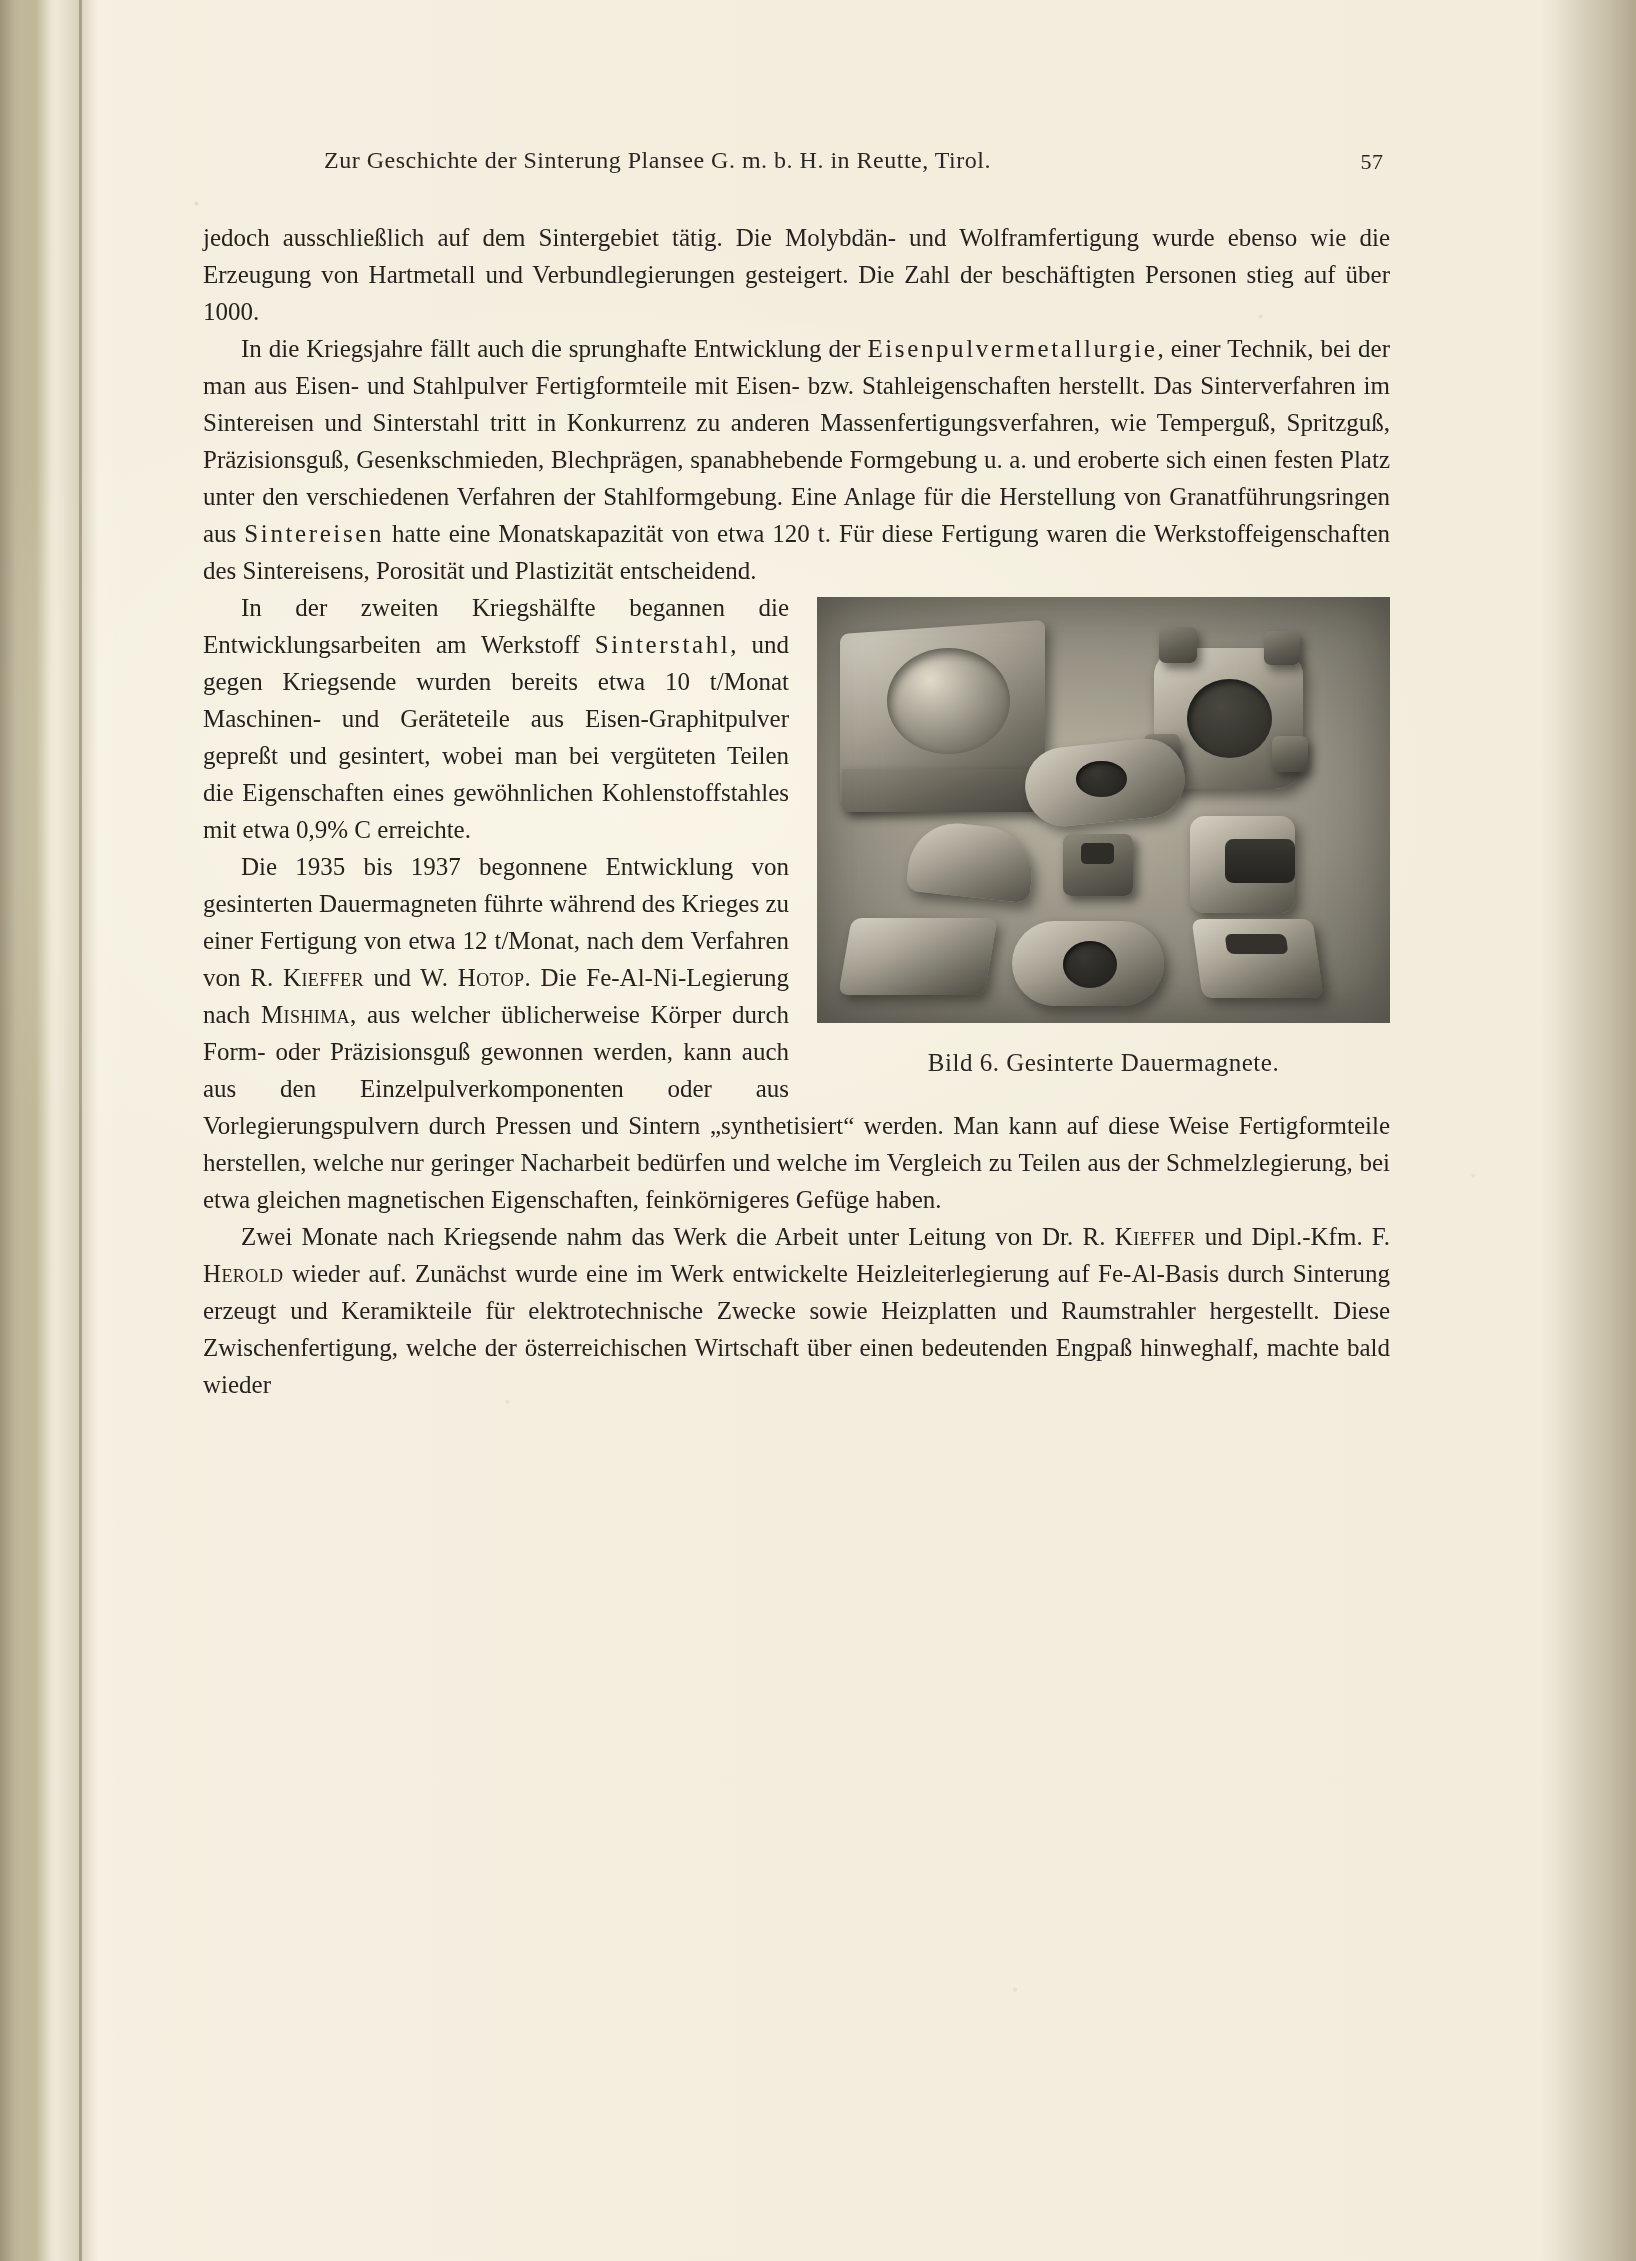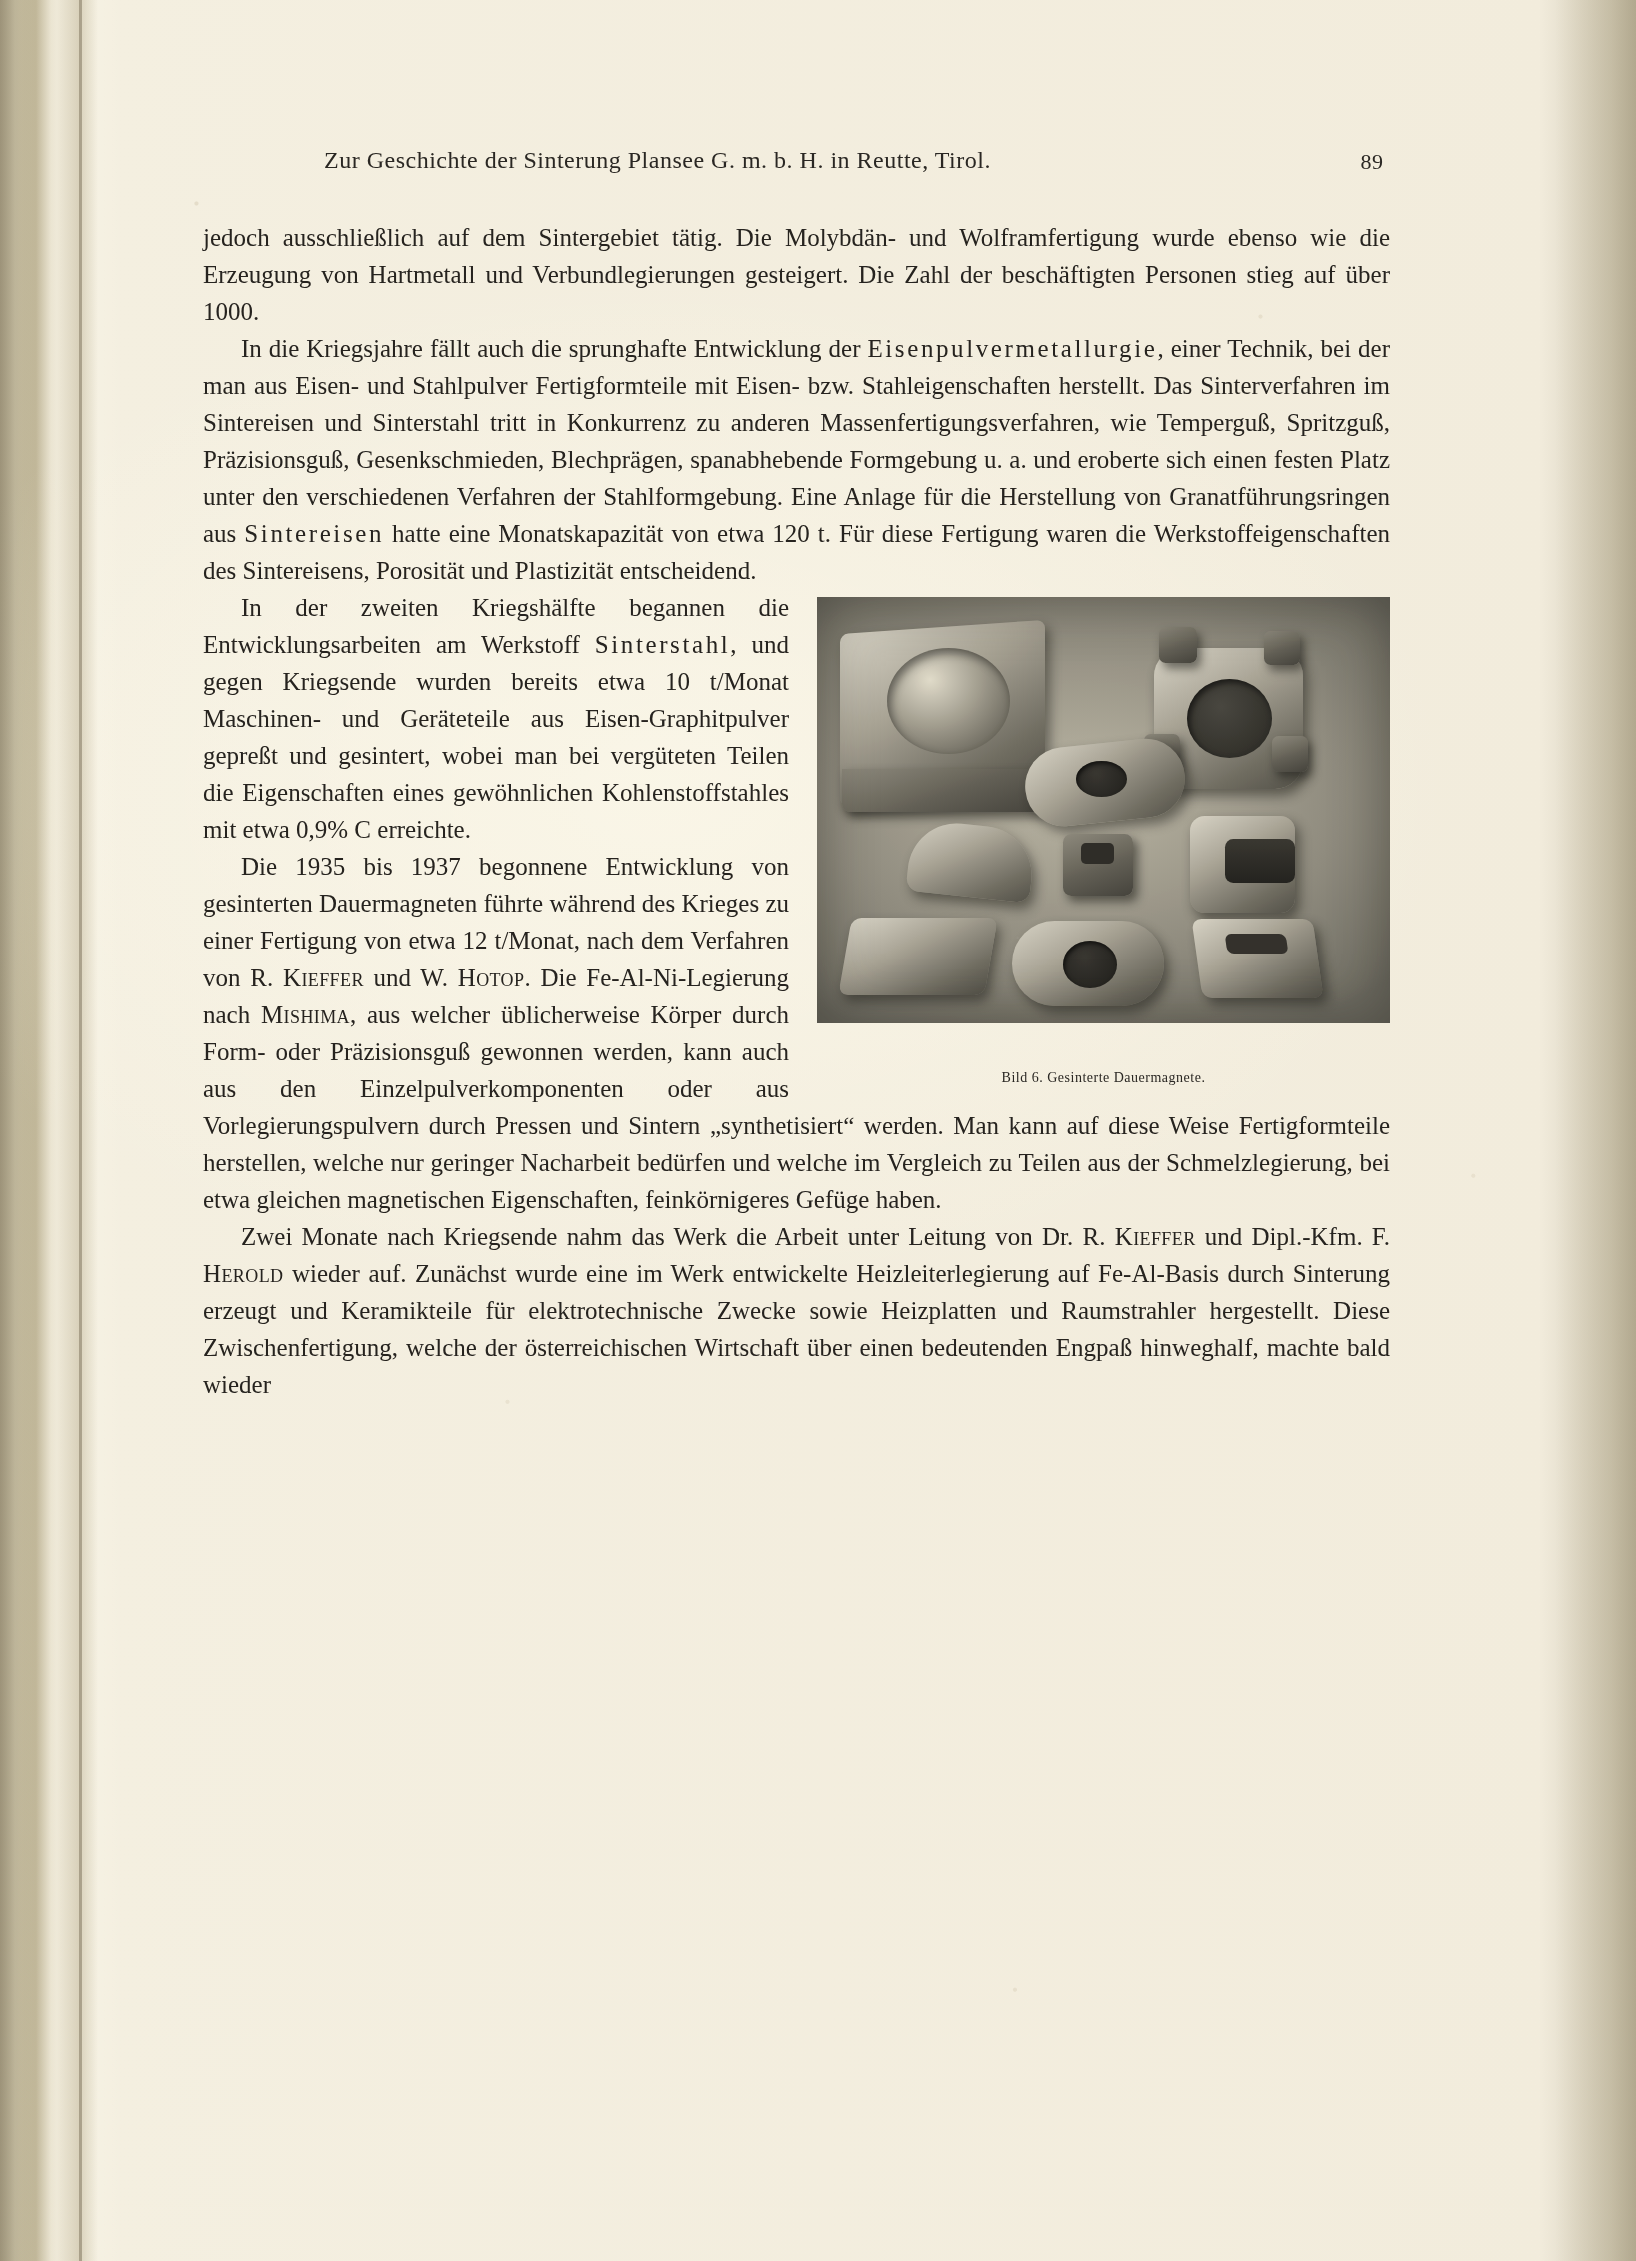--- a/index.html
+++ b/index.html
@@ -144,40 +144,40 @@
   .hole {
     position:absolute;
     background: radial-gradient(circle at 40% 35%, #3a3833, #23221e);
     border-radius: 50%;
     box-shadow: inset 1.6px 2.5px 4.1px rgba(0,0,0,0.6);
   }
 
   .caption {
     width: 573px;
     text-align: center;
-    font-size: 14px;
+    font-size: 25px;
     letter-spacing: 0.5px;
     color: #2a2723;
-    padding-top: 36px;
+    padding-top: 21px;
   }
 </style>
 </head>
 <body>
 
 <div id="scan">
   <div id="speckle"></div>
   <div id="gutter"></div>
   <div id="rightedge"></div>
 </div>
 
 <div id="page">
 
   <div class="runhead">
     <span class="ttl">Zur Geschichte der Sinterung Plansee G. m. b. H. in Reutte, Tirol.</span>
-    <span class="pg">89</span>
+    <span class="pg">57</span>
   </div>
 
   <div id="body">
 
     <p><span>jedoch ausschließlich auf dem Sintergebiet tätig. Die Molybdän- und Wolframfertigung wurde ebenso wie die Erzeugung von Hartmetall und Verbundlegierungen gesteigert. Die Zahl der beschäftigten Personen stieg auf über 1000.</span></p>
 
     <p class="ind"><span>In die Kriegsjahre fällt auch die sprunghafte Entwicklung der </span><span class="sp">Eisenpulvermetallurgie</span><span>, einer Technik, bei der man aus Eisen- und Stahlpulver Fertigformteile mit Eisen- bzw. Stahleigenschaften herstellt. Das Sinterverfahren im Sintereisen und Sinterstahl tritt in Konkurrenz zu anderen Massenfertigungsverfahren, wie Temperguß, Spritzguß, Präzisionsguß, Gesenkschmieden, Blechprägen, spanabhebende Formgebung u. a. und eroberte sich einen festen Platz unter den verschiedenen Verfahren der Stahlformgebung. Eine Anlage für die Herstellung von Granatführungsringen aus </span><span class="sp">Sintereisen</span><span> hatte eine Monatskapazität von etwa 120 t. Für diese Fertigung waren die Werkstoffeigenschaften des Sintereisens, Porosität und Plastizität entscheidend.</span></p>
 
     <div id="figwrap">
       <div id="figure">

